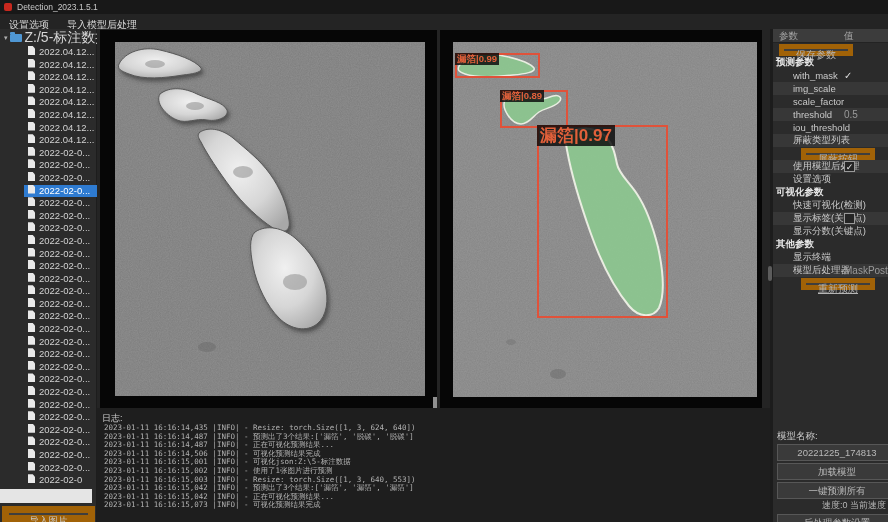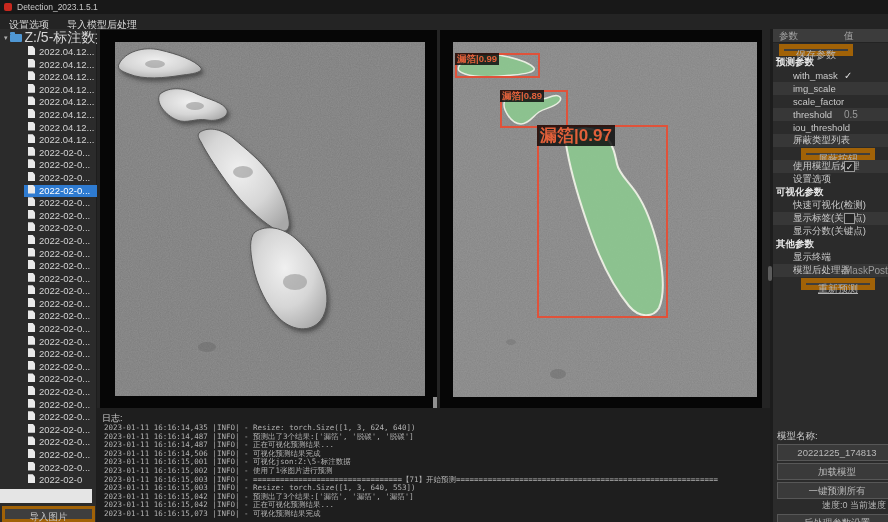--- a/index.html
+++ b/index.html
@@ -26,21 +26,21 @@
   .arrow::before { content:"▾"; }
   .foldericon { width:12px; height:8px; background:#4f97d4; border-radius:1px; position:relative; margin:0 3px 0 2px; flex:none; }
   .foldericon::before { content:""; position:absolute; top:-2px; left:0; width:5px; height:2px; background:#4f97d4; border-radius:1px 1px 0 0; }
   #treefiles { position:absolute; left:0; top:17px; width:97px; }
   .titem { height:12.6px; display:flex; margin-left:24px; color:#d2d2d2; font-size:9.5px; white-space:nowrap; cursor:default; }
   .titem.selected { background:#2e7bd1; color:#ffffff; }
   .fileicon { width:7px; height:9px; background:#e9e9e9; margin:0 4px 0 4px; flex:none;
               clip-path:polygon(0 0,68% 0,100% 28%,100% 100%,0 100%); }
   #searchbox { position:absolute; left:0; top:460px; width:92px; height:14px; background:#242424; border:7px solid #e5e5e5; color:#c0c0c0; font-size:9px; padding:0 3px; font-family:"Liberation Sans",sans-serif;text-decoration:underline; }
   #searchbox::placeholder { color:#6d6d6d; }
-  #importbtn { position:absolute; left:2px; top:477px; width:93px; height:16px; background:#3e3e3e; border:3px solid #a16207; color:#c6c6c6; font-size:9.5px; text-align:center; line-height:15px; cursor:default; }
+  #importbtn { position:absolute; left:2px; top:477px; width:93px; height:16px; background:#3e3e3e; border:7px solid #a16207; color:#c6c6c6; font-size:9.5px; text-align:center; line-height:15px; cursor:default; }
 
   
   #main { position:absolute; left:97px; top:0; width:673px; height:493px; background:#242424; }
   .imgpanel { position:absolute; top:1px; height:378px; background:#060606; }
   #panelL { left:3px;   width:337px; }
   #panelR { left:343px; width:322px; }
   .imginner { position:absolute; overflow:hidden; }
   #innerL { left:15px; top:12px; width:310px; height:354px; }
   #innerR { left:13px; top:12px; width:304px; height:355px; }
   #splitter { position:absolute; left:336px; top:368px; width:4px; height:14px; background:#909090; }
@@ -325,21 +325,20 @@
       <div id="logarea">
         <div id="logtitle">日志:</div>
         <div id="loglines">
 
         <div class="logline">2023-01-11 16:16:14,435 |INFO| - Resize: torch.Size([1, 3, 624, 640])</div>
             <div class="logline">2023-01-11 16:16:14,487 |INFO| - 预测出了3个结果:['漏箔', '脱碳', '脱碳']</div>
             <div class="logline">2023-01-11 16:16:14,487 |INFO| - 正在可视化预测结果...</div>
             <div class="logline">2023-01-11 16:16:14,506 |INFO| - 可视化预测结果完成</div>
             <div class="logline">2023-01-11 16:16:15,001 |INFO| - 可视化json:Z:\5-标注数据</div>
             <div class="logline">2023-01-11 16:16:15,002 |INFO| - 使用了1张图片进行预测</div>
-            <div class="logline">2023-01-11 16:16:15,003 |INFO| - =================================【71】开始预测==========================================================</div>
             <div class="logline">2023-01-11 16:16:15,003 |INFO| - Resize: torch.Size([1, 3, 640, 553])</div>
             <div class="logline">2023-01-11 16:16:15,042 |INFO| - 预测出了3个结果:['漏箔', '漏箔', '漏箔']</div>
             <div class="logline">2023-01-11 16:16:15,042 |INFO| - 正在可视化预测结果...</div>
             <div class="logline">2023-01-11 16:16:15,073 |INFO| - 可视化预测结果完成</div>
           </div>
       </div>
     </div>
 
     <div id="vthumb"></div>
 

